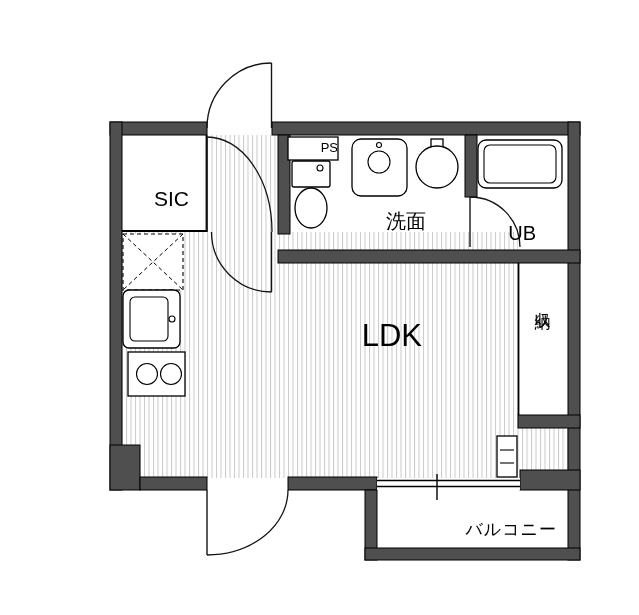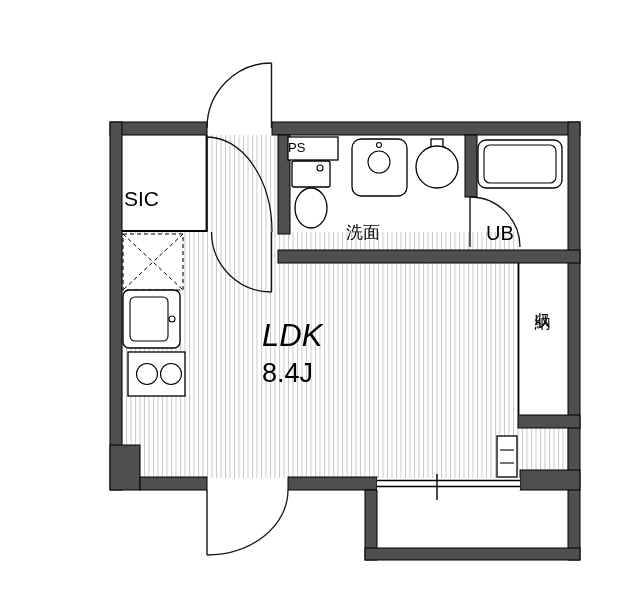--- a/index.html
+++ b/index.html
@@ -12,21 +12,21 @@
   .wall{fill:#4f4f4f;stroke:#000;stroke-width:1;}
   .thin{stroke:#000;stroke-width:1.8;fill:none;}
   .winline{stroke:#000;stroke-width:1.4;fill:none;}
   .arc{fill:none;stroke:#141414;stroke-width:1.3;}
   .leaf{stroke:#141414;stroke-width:1.4;fill:none;}
   .fx{fill:#ffffff;stroke:#000;stroke-width:1.3;}
   .fx2{fill:none;stroke:#000;stroke-width:1.1;}
   .dash{fill:#ffffff;stroke:#000;stroke-width:1.1;stroke-dasharray:4 3;}
   .dashline{stroke:#000;stroke-width:1;stroke-dasharray:4 3;fill:none;}
   .label{position:absolute;white-space:nowrap;line-height:1.1;}
-  .center{text-align:left;}
+  .center{text-align:right;}
   .vert{writing-mode:vertical-rl;letter-spacing:3px;}
 </style>
 </head>
 <body>
 
 <div class="canvas">
   <svg width="639" height="615" viewBox="0 0 639 615">
     <defs>
       <pattern id="hatch" width="4.5" height="8" patternUnits="userSpaceOnUse">
         <rect width="4.5" height="8" fill="#ffffff"></rect>
@@ -135,23 +135,23 @@
       <rect class="fx" x="497" y="436" width="20" height="41"></rect>
       <line class="fx2" x1="500" y1="450" x2="514" y2="450"></line>
       <line class="fx2" x1="500" y1="463" x2="514" y2="463"></line>
     </g>
   </svg>
 
   <div class="label center" style="left:124px;top:187px;width:65px;font-size:21px;">SIC</div>
 
   <div class="label center" style="left:288px;top:141px;width:50px;font-size:13px;">PS</div>
 
-  <div class="label center" style="left:346px;top:224px;width:80px;font-size:17px;font-family:Liberation Serif, serif;">洗面</div>
+  <div class="label center" style="left:346px;top:210px;width:80px;font-size:20px;font-family:Liberation Serif, serif;">洗面</div>
 
   <div class="label center" style="left:486px;top:222px;width:50px;font-size:20px;">UB</div>
 
-  <div class="label center" style="left:262px;top:319px;width:160px;font-size:31px;font-style:italic;">LDK</div>
+  <div class="label center" style="left:262px;top:319px;width:160px;font-size:31px;">LDK</div>
 
-  <div class="label center" style="left:262px;top:359px;width:160px;font-size:27px;">8.4J</div>
 
   <div class="label vert" style="left:534px;top:299px;font-size:16px;">収納</div>
 
+  <div class="label center" style="left:387px;top:521px;width:170px;font-size:17px;letter-spacing:1px;">バルコニー</div>
 </div>
 
 </body></html>

